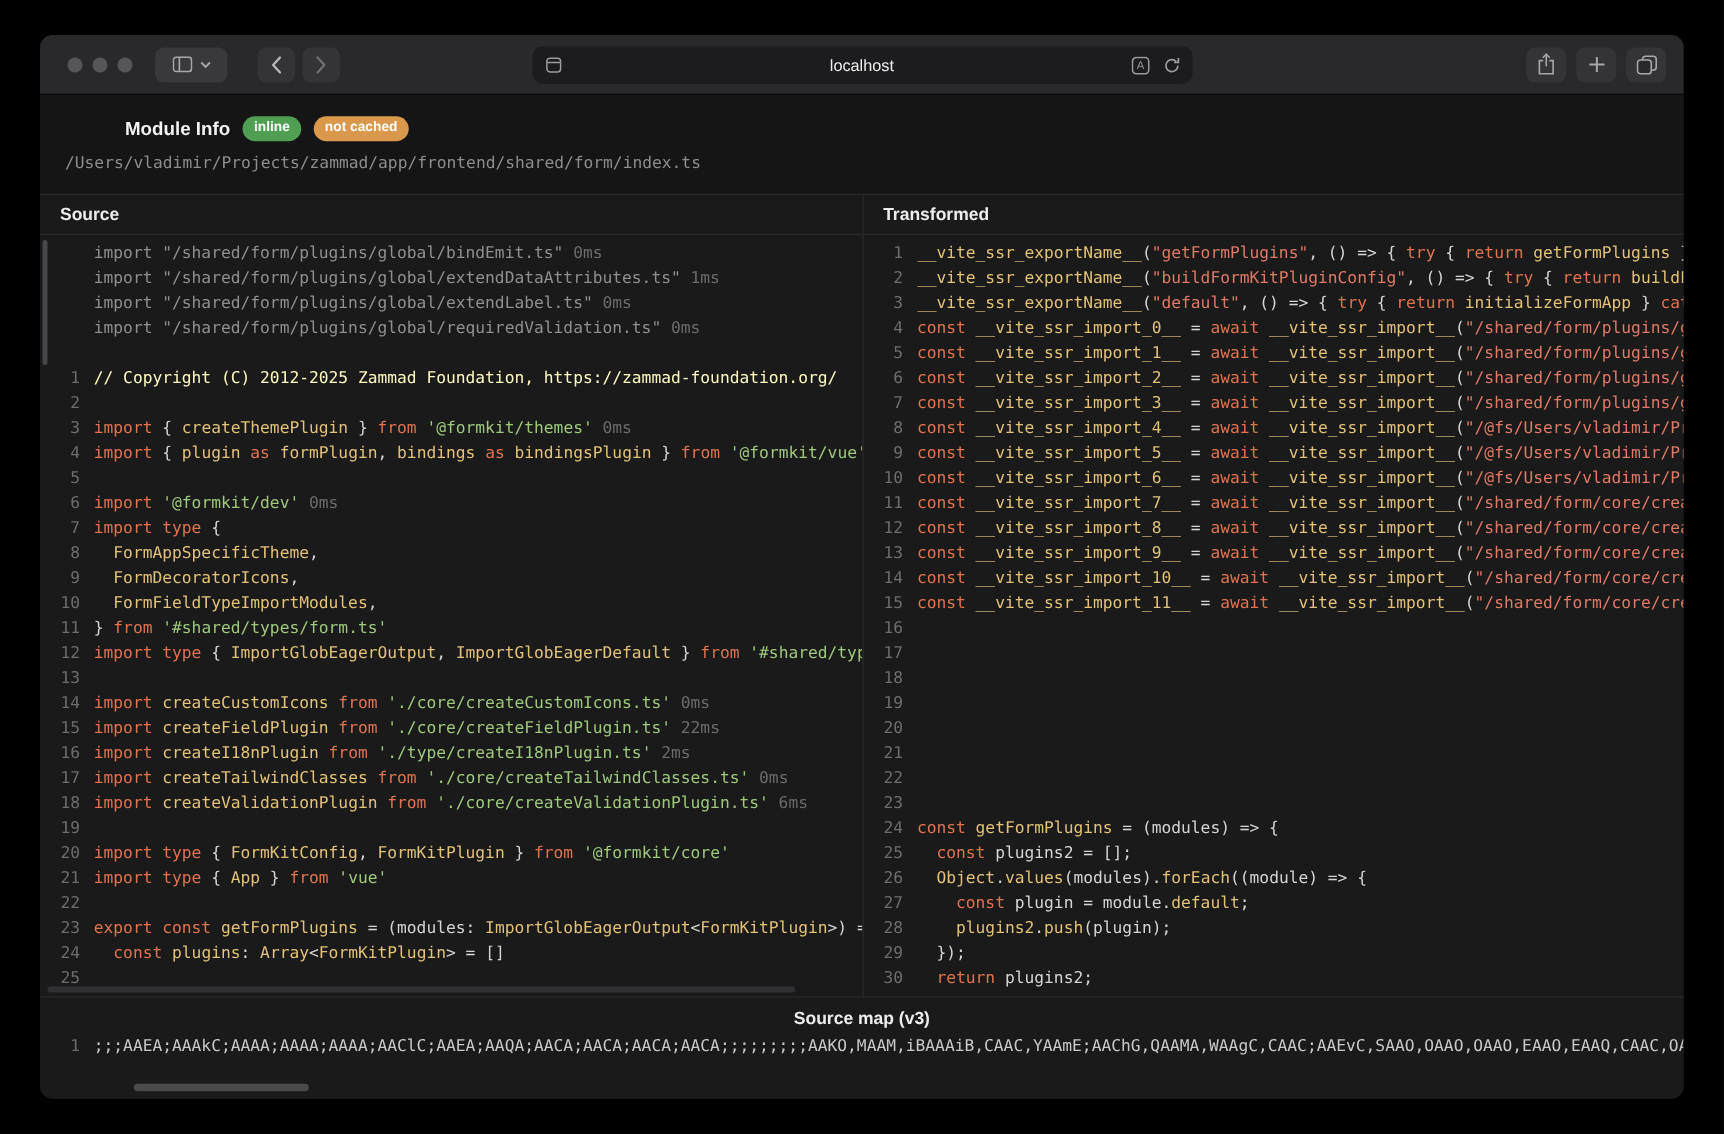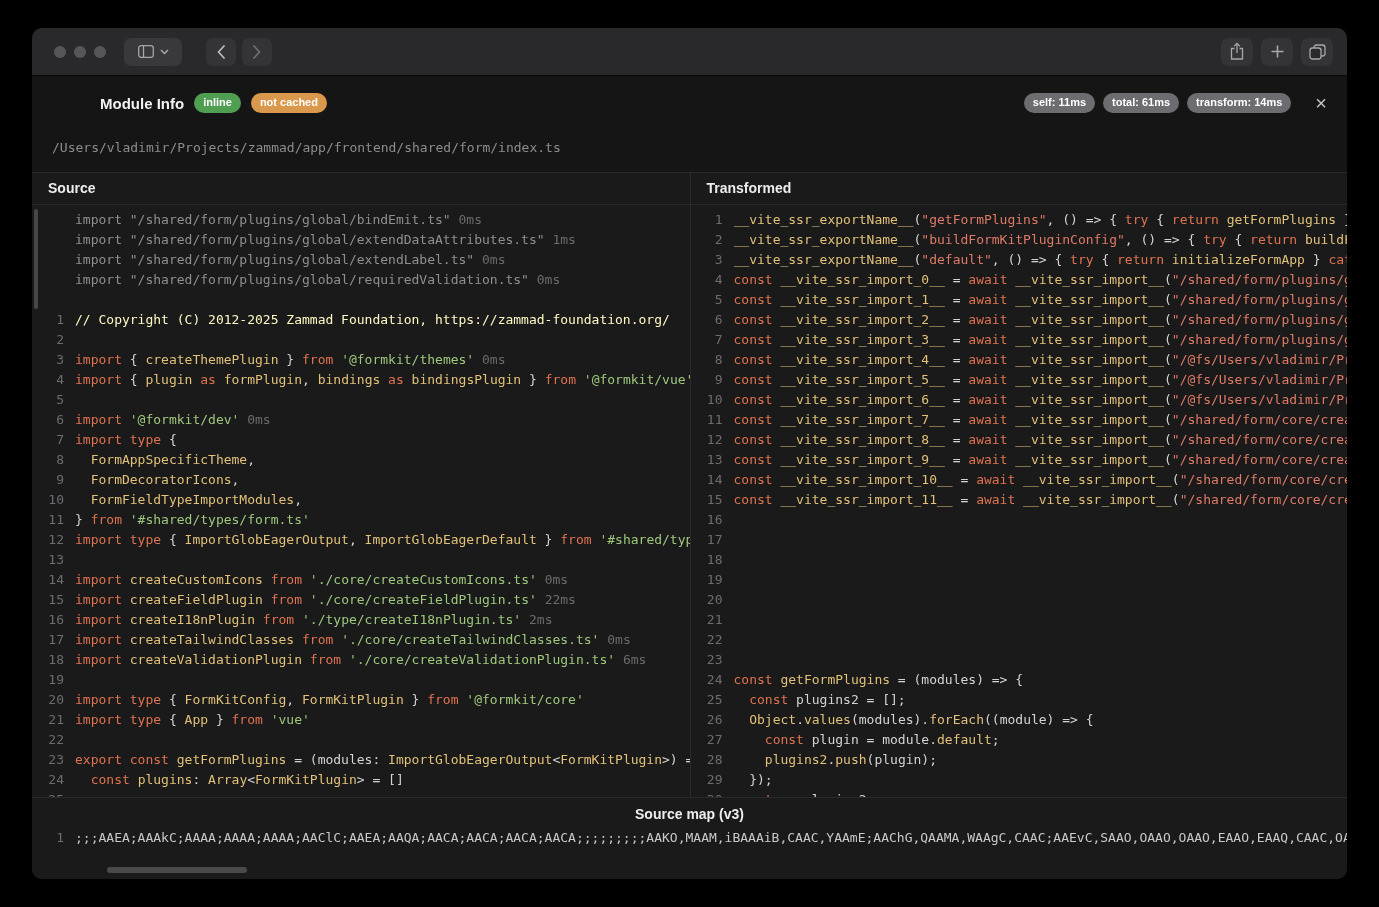--- a/index.html
+++ b/index.html
@@ -40,21 +40,21 @@
   .tool-pill { width:32px; background:#343437; }
   
   .page { position:absolute; top:48px; left:0; right:0; bottom:0; background:#151516; display:flex; flex-direction:column; }
   .module-header { padding:16px 20px 14px 20px; flex:none; }
   .title-row { display:flex; align-items:center; gap:10px; height:22px; }
   .module-title { font-size:15px; font-weight:700; color:#f2f2f2;margin-left:48px; }
   .badge { font-size:11px; font-weight:600; color:#fff; padding:3px 9px; border-radius:10px; line-height:1.2;text-align:right; }
   .header-right { margin-left:auto; display:flex; align-items:center; gap:8px; }
   .timing { background:#6c6c71; font-size:11px; font-weight:600; color:#fff; padding:3px 9px; border-radius:10px; line-height:1.2; }
   .close-btn { margin-left:16px; color:#c2c2c5; font-size:20px; line-height:18px; cursor:default; }
-  .file-path { margin-top:26px; font-family:"DejaVu Sans Mono", monospace; font-size:13px; color:#8d8d90; height:18px; white-space:pre; overflow:hidden; }
+  .file-path { margin-top:9px; font-family:"DejaVu Sans Mono", monospace; font-size:13px; color:#8d8d90; height:18px; white-space:pre; overflow:hidden; }
   
   .panels { flex:1; min-height:0; display:grid; grid-template-columns:1fr 1fr; border-top:1px solid #2a2a2c; }
   .panel { min-width:0; position:relative; display:flex; flex-direction:column; background:#1a1a1b; }
   .panel + .panel { border-left:1px solid #2a2a2c; }
   .panel-title { padding:7px 16px; font-size:14px; font-weight:700; color:#ededee; border-bottom:1px solid #2a2a2c; flex:none; height:32px; }
   .code { flex:1; overflow:hidden; padding-top:5px; font-family:"DejaVu Sans Mono", monospace; font-size:13px; line-height:20px; }
   .code-line { display:flex; white-space:pre; height:20px;align-items:center; }
   .ln { flex:none; width:32px; text-align:right; margin-right:11px; color:#6d6d70; }
   .line-content { flex:1; min-width:0; overflow:hidden; }
   .tok-kw  { color:#e0734f; }
@@ -111,20 +111,43 @@
       </div>
       <div class="tbtn nav-btn fwd">
         <span>
           <svg width="10" height="16" viewBox="0 0 10 16">
               <path d="M2 2 L7.5 8 L2 14" fill="none" stroke="currentColor" stroke-width="1.8" stroke-linecap="round" stroke-linejoin="round"></path>
             </svg>
         </span>
       </div>
     </div>
 
+    <div class="urlbar">
+      <span class="left-icon">
+        <svg width="14" height="14" viewBox="0 0 14 14">
+            <rect x="1.5" y="1.5" width="11" height="11" rx="2.5" fill="none" stroke="currentColor" stroke-width="1.2"></rect>
+            <line x1="1.5" y1="5" x2="12.5" y2="5" stroke="currentColor" stroke-width="1.2"></line>
+          </svg>
+      </span>
+      <span>localhost</span>
+      <span class="right-icons">
+        <span>
+          <svg width="15" height="15" viewBox="0 0 15 15">
+              <rect x="1" y="1" width="13" height="13" rx="3" fill="none" stroke="currentColor" stroke-width="1.2"></rect>
+              <text x="7.5" y="10.5" font-size="9" text-anchor="middle" fill="currentColor" font-family="Liberation Sans, sans-serif">A</text>
+            </svg>
+        </span>
+        <span>
+          <svg width="15" height="15" viewBox="0 0 15 15">
+              <path d="M12.3 7.5 a4.8 4.8 0 1 1 -1.4 -3.4" fill="none" stroke="currentColor" stroke-width="1.4"></path>
+              <path d="M12.7 1.4 v3.4 h-3.4" fill="none" stroke="currentColor" stroke-width="1.4"></path>
+            </svg>
+        </span>
+      </span>
+    </div>
 
     <div class="toolbar-right">
       <div class="tbtn tool-pill">
         <span>
           <svg width="16" height="19" viewBox="0 0 16 19">
               <path d="M5.5 6.5 H2.5 V17 H13.5 V6.5 H10.5" fill="none" stroke="currentColor" stroke-width="1.3"></path>
               <line x1="8" y1="1.8" x2="8" y2="11" stroke="currentColor" stroke-width="1.3"></line>
               <path d="M5.2 4.2 L8 1.4 L10.8 4.2" fill="none" stroke="currentColor" stroke-width="1.3"></path>
             </svg>
         </span>
@@ -148,26 +171,20 @@
     </div>
   </div>
 
   <div class="page">
 
     <div class="module-header">
       <div class="title-row">
         <span class="module-title">Module Info</span>
         <span class="badge" style="background-color: rgb(79, 158, 82);">inline</span>
         <span class="badge" style="background-color: rgb(217, 152, 75);">not cached</span>
-        <span class="header-right">
-          <span class="timing">self: 11ms</span>
-          <span class="timing">total: 61ms</span>
-          <span class="timing">transform: 14ms</span>
-          <span class="close-btn">×</span>
-        </span>
       </div>
       <div class="file-path">/Users/vladimir/Projects/zammad/app/frontend/shared/form/index.ts</div>
     </div>
 
     <div class="panels">
       <section class="panel">
         <div class="panel-title">Source</div>
         <div class="code" id="source-code">
             <div class="code-line"><span class="ln"></span><span class="line-content"><span class="tok-dim">import "/shared/form/plugins/global/bindEmit.ts"</span><span class="tok-tm"> 0ms</span></span></div>
             <div class="code-line"><span class="ln"></span><span class="line-content"><span class="tok-dim">import "/shared/form/plugins/global/extendDataAttributes.ts"</span><span class="tok-tm"> 1ms</span></span></div>

